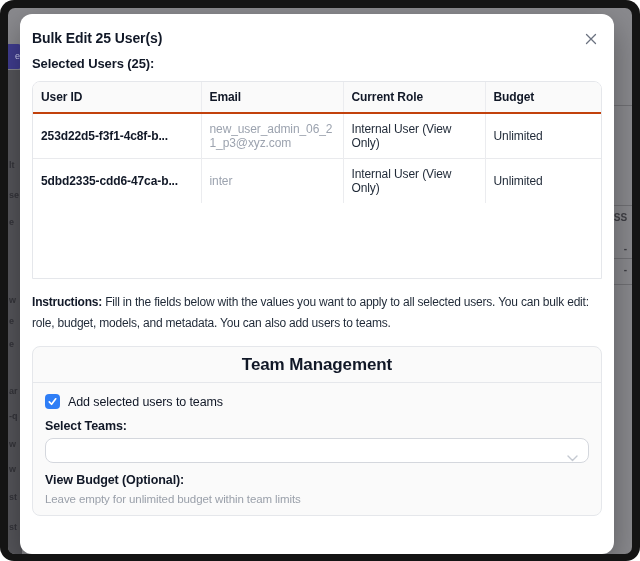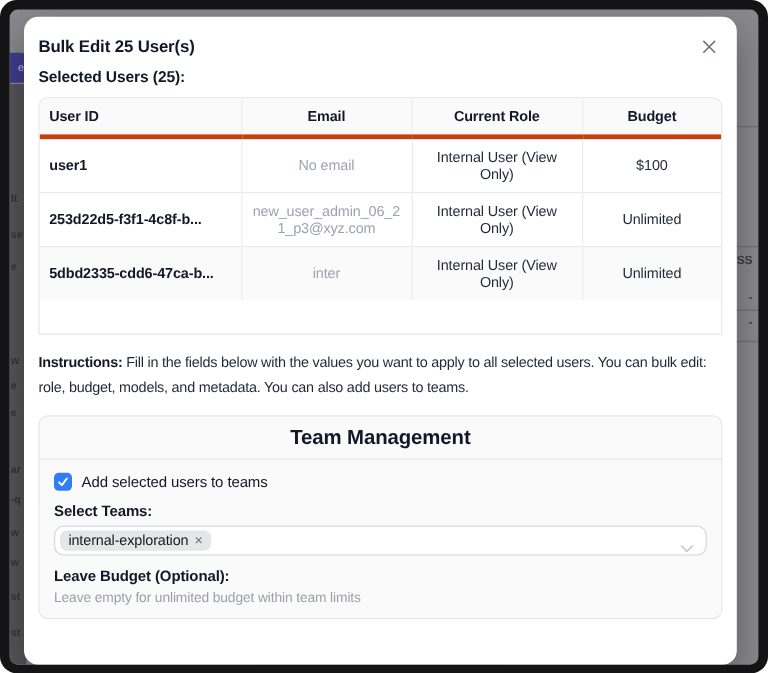--- a/index.html
+++ b/index.html
@@ -72,24 +72,24 @@
   
   .table-wrap {
     margin-top:8px; height:198px; overflow:hidden;
     border:1px solid #e5e7eb; border-radius:8px 8px 0 0;
     background:#fff;
   }
   table { width:100%; border-collapse:collapse; table-layout:fixed; }
   col.c1{width:168px;} col.c2{width:142px;} col.c3{width:142px;}
   thead th {
     background:#fafafa; text-align:left; font-size:12px; font-weight:bold;
-    color:#111827; padding:8px 8px; border-bottom:4px solid #c2410c;
+    color:#111827; padding:8px 8px; border-bottom:2px solid #c2410c;
     height:29px;
   }
-  thead th + th, tbody td + td { border-left:1px solid #ebecef;text-align:center; }
+  thead th + th, tbody td + td { border-left:1px solid #ebecef; }
   tbody tr + tr td { border-top:1px solid #e9eaed; }
   tbody tr:nth-child(3), tbody tr:nth-child(5) { background:#fafafa; }
   tbody td {
     font-size:12px; color:#1f2937; padding:8px 8px; vertical-align:middle;
     line-height:14px; word-wrap:break-word;
   }
   td.uid { font-weight:bold; color:#111827; white-space:nowrap; overflow:hidden; }
   td.email { color:#9ca3af; }
 
   
@@ -196,26 +196,20 @@
           <thead>
               <tr id="thead-row">
                 <th>User ID</th>
                 <th>Email</th>
                 <th>Current Role</th>
                 <th>Budget</th>
               </tr>
             </thead>
           <tbody id="tbody">
               <tr>
-                <td class="uid">user1</td>
-                <td class="email">No email</td>
-                <td class="role">Internal User (View Only)</td>
-                <td class="budget">$100</td>
-              </tr>
-              <tr>
                 <td class="uid">253d22d5-f3f1-4c8f-b...</td>
                 <td class="email">new_user_admin_06_21_p3@xyz.com</td>
                 <td class="role">Internal User (View Only)</td>
                 <td class="budget">Unlimited</td>
               </tr>
               <tr>
                 <td class="uid">5dbd2335-cdd6-47ca-b...</td>
                 <td class="email">inter</td>
                 <td class="role">Internal User (View Only)</td>
                 <td class="budget">Unlimited</td>
@@ -236,31 +230,27 @@
             <div class="checkbox">
               <svg width="11" height="11" viewBox="0 0 12 12">
                 <polyline points="2.5,6.5 5,9 9.5,3" fill="none" stroke="#ffffff" stroke-width="1.8" stroke-linecap="round" stroke-linejoin="round"></polyline>
               </svg>
             </div>
             <div class="checkbox-label">Add selected users to teams</div>
           </div>
 
           <div class="field-label">Select Teams:</div>
           <div class="team-select">
-            <span class="team-tag">
-              <span>internal-exploration</span>
-              <span class="x">×</span>
-            </span>
             <span class="select-chevron">
               <svg width="11" height="7" viewBox="0 0 11 7">
                 <polyline points="1,1 5.5,5.5 10,1" fill="none" stroke="#c4c9d1" stroke-width="1.4" stroke-linecap="round" stroke-linejoin="round"></polyline>
               </svg>
             </span>
           </div>
 
-          <div class="field-label">Leave Budget (Optional):</div>
+          <div class="field-label">View Budget (Optional):</div>
           <div class="helper">Leave empty for unlimited budget within team limits</div>
 
         </div>
       </div>
     </div>
   </div>
 </div>
 
 </body></html>

